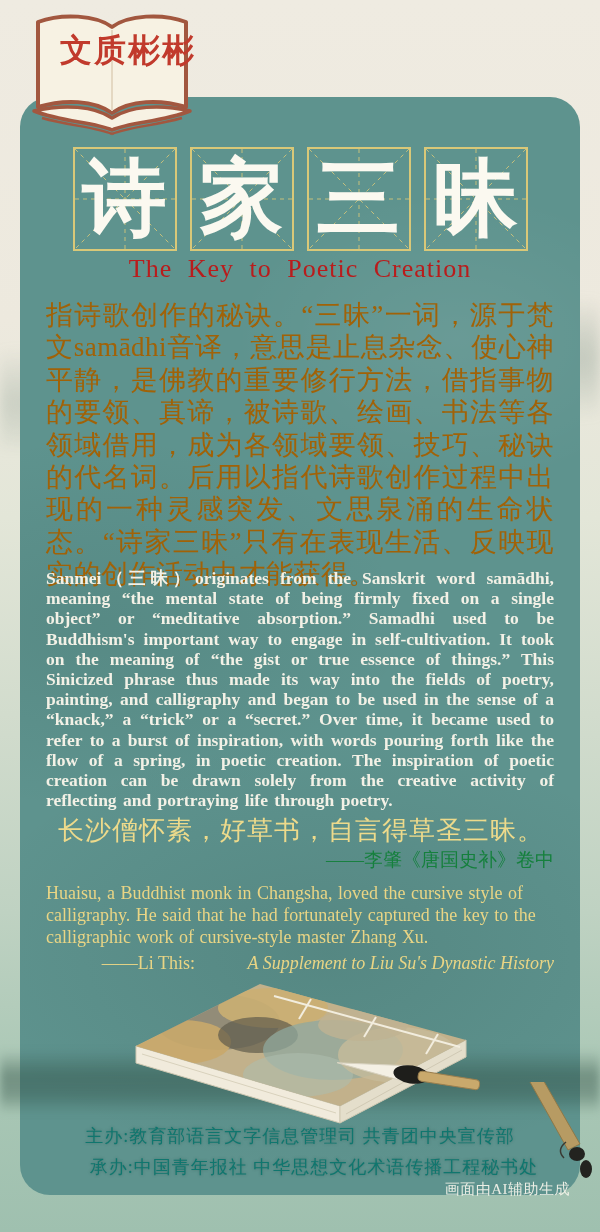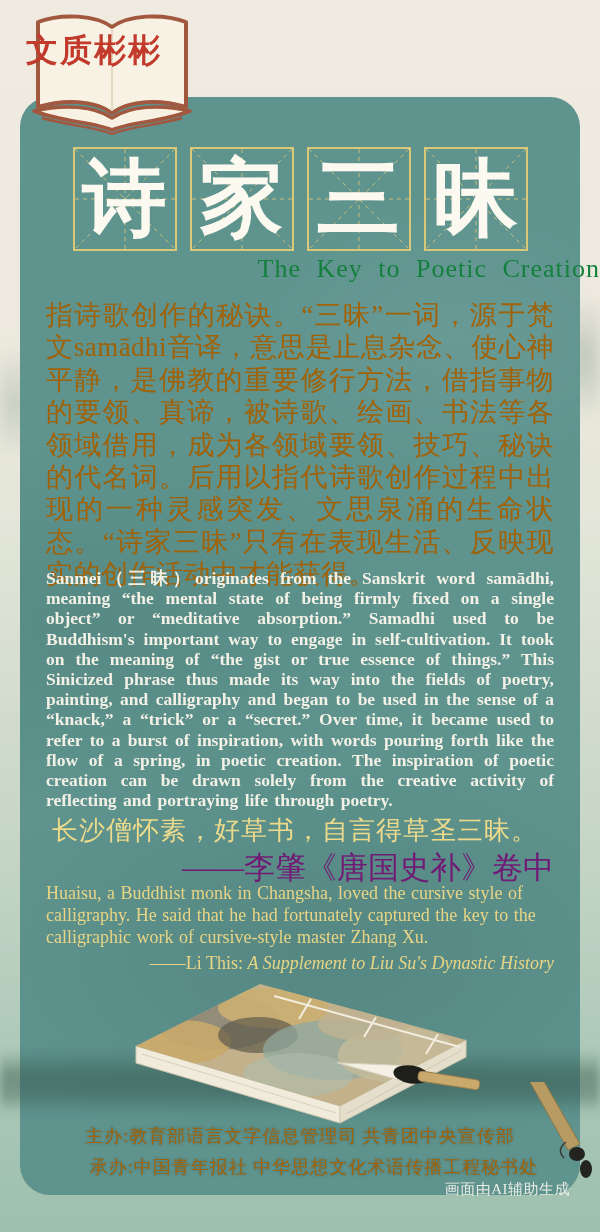--- a/index.html
+++ b/index.html
@@ -23,64 +23,64 @@
       #5E938E;
     z-index:1;
   }
   .dark-band{
     position:absolute;left:0;top:1050px;width:600px;height:64px;
     background:linear-gradient(180deg,rgba(52,84,73,0),rgba(47,78,67,.45) 40%,rgba(47,78,67,.38) 70%,rgba(52,84,73,0));
     filter:blur(4px);z-index:2;
   }
   .logo{position:absolute;left:26px;top:10px;width:172px;height:128px;z-index:6;}
   .logo svg{position:absolute;left:0;top:0;}
-  .logo-text{position:absolute;left:0;top:22px;width:100%;text-align:left;z-index:2;}
+  .logo-text{position:absolute;left:16px;top:22px;width:100%;text-align:center;z-index:2;}
   .logo-line1{font-size:32px;font-weight:700;color:#C13A2C;letter-spacing:2px;line-height:36px;}
   .logo-line2{font-size:27px;font-weight:700;color:#7C4033;letter-spacing:1px;line-height:32px;}
   .title-row{position:absolute;left:0;top:147px;width:600px;display:flex;justify-content:center;gap:13px;z-index:4;}
   .gridbox{position:relative;width:104px;height:104px;border:2px solid #D9C878;box-sizing:border-box;}
   .gridbox svg{position:absolute;left:0;top:0;width:100%;height:100%;}
   .gridbox .char{
     position:absolute;left:0;top:0;width:100%;height:100%;display:flex;align-items:center;justify-content:center;
     font-size:84px;font-weight:700;color:#FBF9F0;line-height:100px;
   }
   .subtitle{
-    position:absolute;left:0;top:254px;width:600px;text-align:right;z-index:4;
-    font-size:26px;color:#15803d;letter-spacing:1px;word-spacing:8px;
+    position:absolute;left:0;top:254px;width:600px;text-align:center;z-index:4;
+    font-size:26px;color:#b91c1c;letter-spacing:1px;word-spacing:8px;
   }
   .cn-def{
     position:absolute;left:46px;top:299px;width:508px;z-index:4;
     font-size:27px;line-height:32.4px;color:#a16207;text-align:justify;letter-spacing:.5px;
   }
   .en-def{
     position:absolute;left:46px;top:568px;width:508px;z-index:4;
     font-size:17.5px;line-height:20.2px;color:#F3F1E6;text-align:justify;word-spacing:2px;font-weight:bold;
   }
   .quote-cn{
-    position:absolute;left:52px;top:813px;width:508px;z-index:4;
+    position:absolute;left:58px;top:813px;width:508px;z-index:4;
     font-size:26px;color:#EDDA8B;letter-spacing:1px;
   }
   .quote-cn-src{
     position:absolute;left:46px;top:847px;width:508px;text-align:right;z-index:4;
-    font-size:31px;color:#701a75;
+    font-size:19px;color:#15803d;
   }
   .quote-en{
     position:absolute;left:46px;top:882px;width:508px;z-index:4;
     font-size:18px;line-height:22px;color:#E9D585;word-spacing:1px;
   }
   .quote-en-src{
     position:absolute;left:46px;top:953px;width:508px;text-align:right;z-index:4;
     font-size:18px;color:#E9D585;
   }
-  .quote-en-src .book-title{font-style:italic;}
+  .quote-en-src .book-title{font-style:italic;margin-left:48px;}
   .book-illu{position:absolute;left:108px;top:980px;width:384px;height:160px;z-index:3;}
   .brush2{position:absolute;left:522px;top:1082px;width:78px;height:125px;z-index:3;}
   .footer-line{
     position:absolute;left:0;width:600px;text-align:center;z-index:5;
-    font-size:18px;color:#a16207;letter-spacing:1px;text-shadow:0 0 3px rgba(40,70,62,.4);
+    font-size:18px;color:#0f766e;letter-spacing:1px;text-shadow:0 0 3px rgba(40,70,62,.4);
   }
   .footer-line.l1{top:1124px;}
   .footer-line.l2{top:1155px;padding-left:14px;}
   .ai-note{
     position:absolute;right:30px;top:1180px;z-index:5;
     font-size:15px;color:rgba(247,245,236,.92);letter-spacing:.5px;
   }
 </style>
 </head>
 <body>

